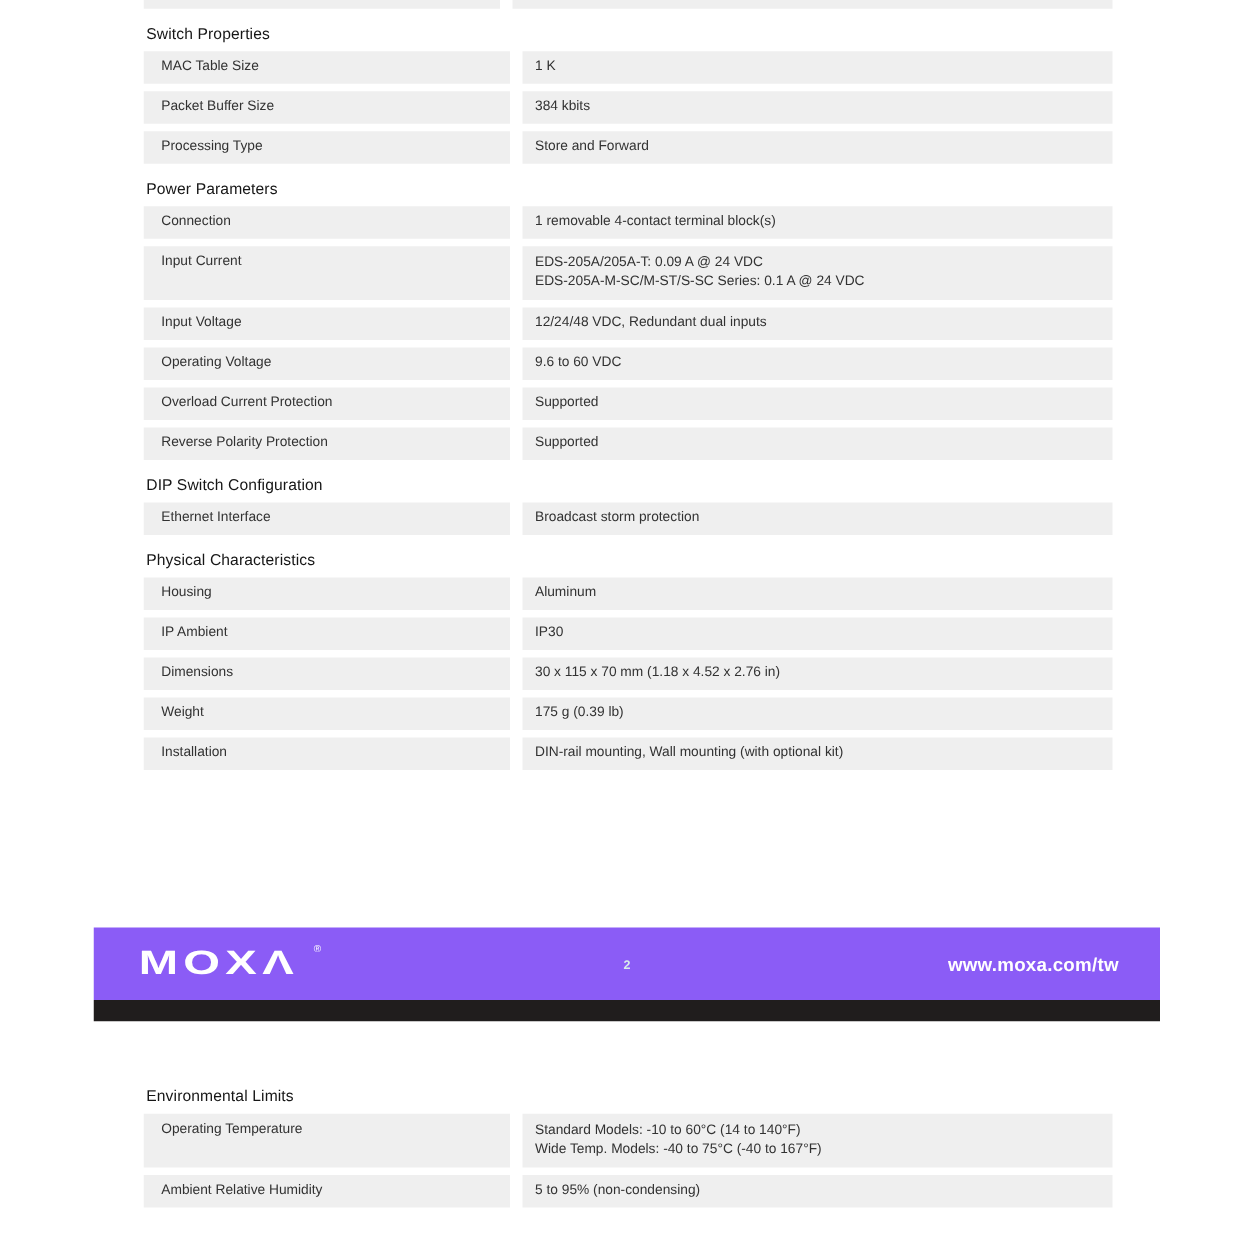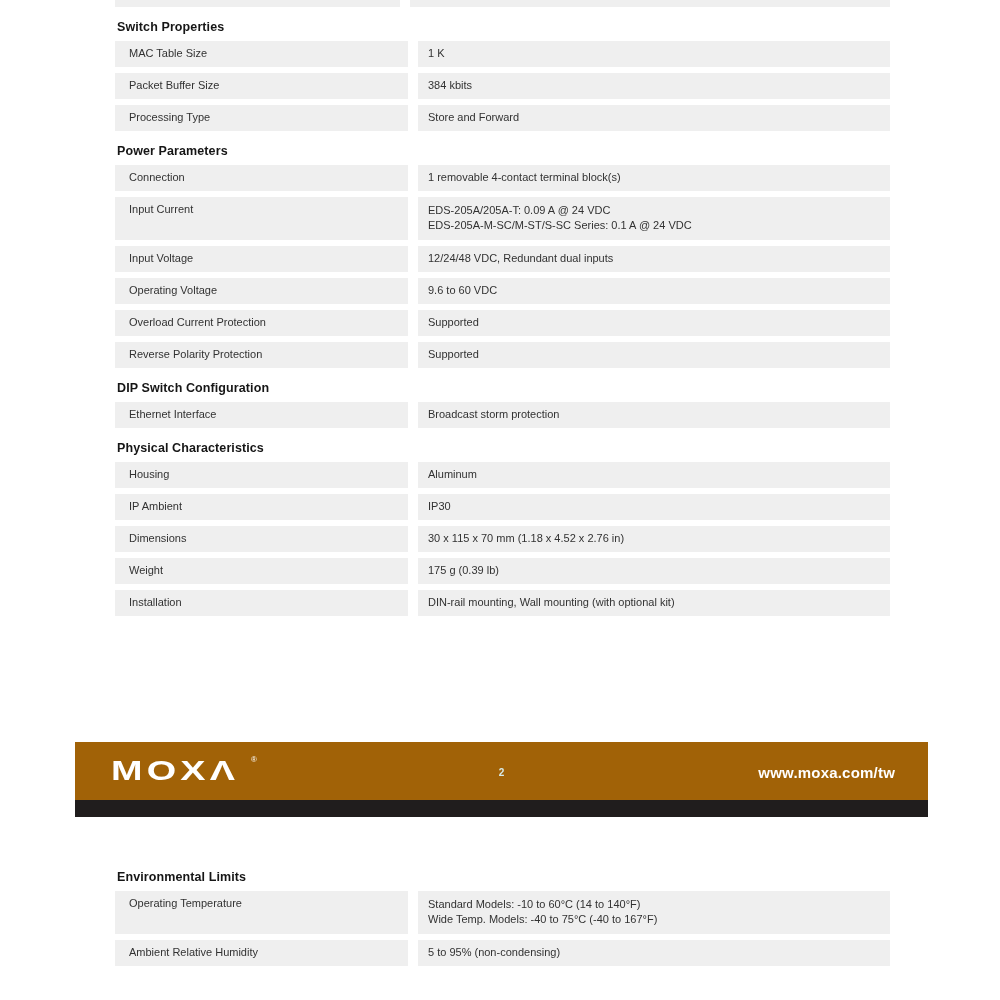--- a/index.html
+++ b/index.html
@@ -9,32 +9,32 @@
   }
   .content { position:absolute; left:115px; width:775px; }
   #specs-main { top:0px; }
   #specs-env  { top:857px; }
 
   .partial-row { display:flex; gap:10px; height:7px; }
   .partial-row .pl { flex:0 0 285px; background:#efefef; }
   .partial-row .pr { flex:1; background:#efefef; }
 
   .section-title {
-    font-size:12.5px; font-weight:700; color:#161616;
+    font-size:12.5px; font-weight:400; color:#161616;
     line-height:13px; margin:14px 0 7px 2px; letter-spacing:0.1px;
   }
   .spec-row { display:flex; gap:10px; margin-bottom:6px; }
   .spec-row .cell { background:#efefef; font-size:11px; line-height:13px; color:#323232; padding:6px 10px 7px; }
   .spec-row .label { flex:0 0 269px; padding-left:14px; }
   .spec-row .value { flex:1; }
   .spec-row .value .vline { line-height:15px; }
 
   .footer-teal {
     position:absolute; left:75px; top:742px; width:853px; height:58px;
-    background:#a16207;
+    background:#8b5cf6;
   }
   .footer-black {
     position:absolute; left:75px; top:800px; width:853px; height:17px;
     background:#201d1d;
   }
   .logo {
     position:absolute; left:36px; top:50%; transform:translateY(-50%);
     color:#ffffff; white-space:nowrap;
   }
   .logo-text {

